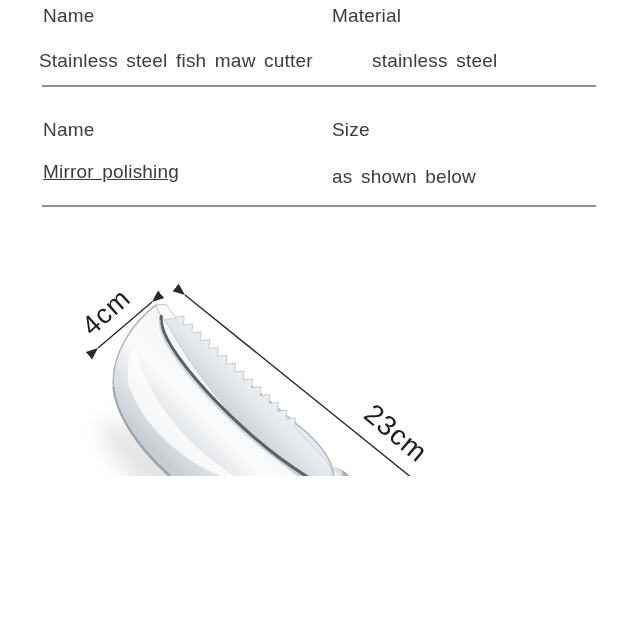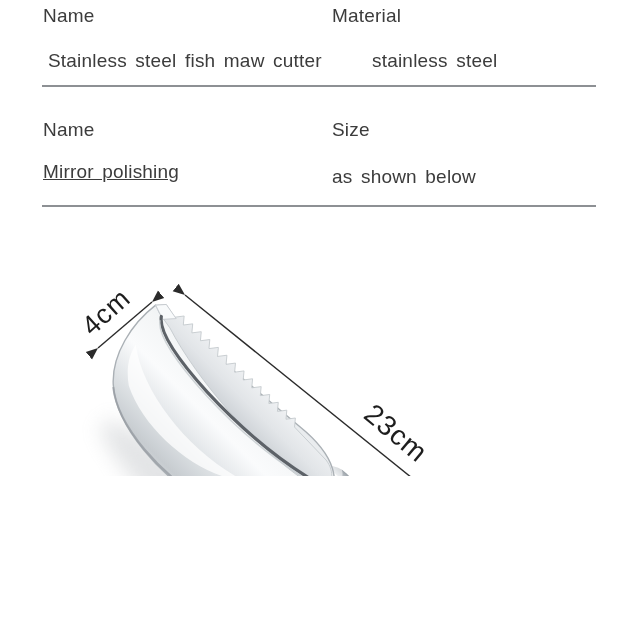--- a/index.html
+++ b/index.html
@@ -16,21 +16,21 @@
   svg text{font-family:"Liberation Sans","DejaVu Sans",sans-serif;}
 </style>
 </head>
 <body>
 
 <div id="page">
 
   <div>
     <div class="cell" style="left:43px;top:6px;">Name</div>
     <div class="cell" style="left:332px;top:6px;text-align:right;">Material</div>
-    <div class="cell" style="left:48px;top:51px;">Stainless steel fish maw cutter</div>
+    <div class="cell" style="left:39px;top:51px;">Stainless steel fish maw cutter</div>
     <div class="cell" style="left:332px;top:51px;margin-left:40px;">stainless steel</div>
     <div class="divider" style="top:85px;"></div>
 
     <div class="cell" style="left:43px;top:120px;">Name</div>
     <div class="cell" style="left:332px;top:120px;text-align:center;">Size</div>
     <div class="cell" style="left:43px;top:162px;text-decoration:underline;">Mirror polishing</div>
     <div class="cell" style="left:332px;top:167px;">as shown below</div>
     <div class="divider" style="top:205px;"></div>
   </div>
 

